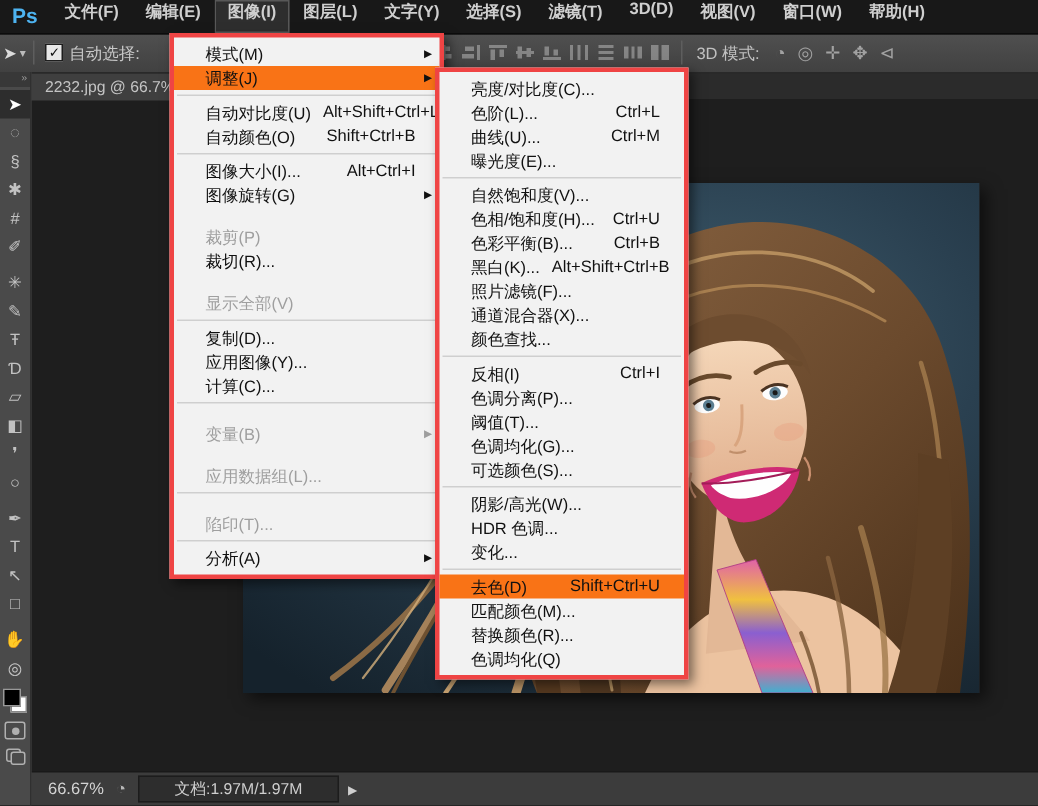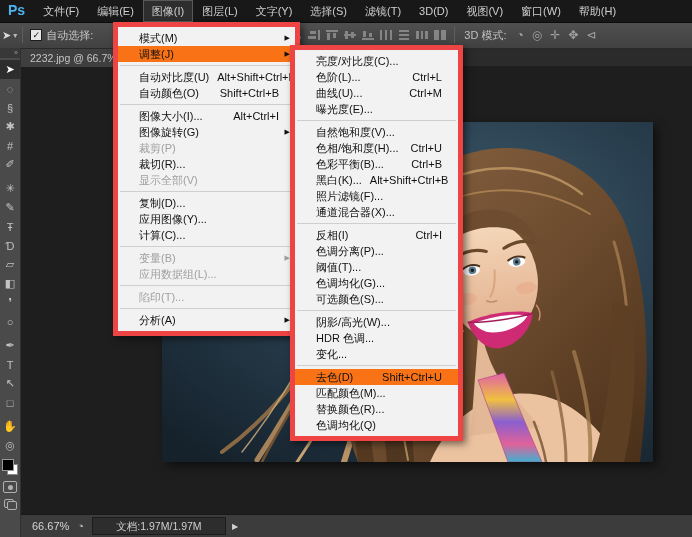--- a/index.html
+++ b/index.html
@@ -6,21 +6,21 @@
   body{
     width:692px;height:537px;position:relative;overflow:hidden;
     background:#1f1f1f;
     font-family:"Liberation Sans","DejaVu Sans",sans-serif;
     -webkit-font-smoothing:antialiased;
   }
   
   .menubar{position:absolute;top:0;left:0;right:0;height:22px;background:#181818;
     display:flex;align-items:stretch;z-index:60;border-bottom:1px solid #0c0c0c;}
   .logo{color:#4db3f0;font-weight:bold;font-size:14px;padding:2px 9px 0 8px;}
-  .mb-item{color:#cfcfcf;font-size:11px;padding:0 9px;display:flex;align-items:center;}
+  .mb-item{color:#cfcfcf;font-size:11px;padding:0 9px;display:flex;align-items:flex-start;font-weight:bold;}
   .mb-item.active{background:#2e2e2e;box-shadow:inset 0 0 0 1px #585858;}
   
   .optionsbar{position:absolute;top:22px;left:0;right:0;height:26px;
     background:linear-gradient(#505050,#414141);border-bottom:1px solid #292929;
     display:flex;align-items:center;color:#c8c8c8;font-size:11px;z-index:10;}
   .ob-sep{width:1px;height:16px;background:#5e5e5e;margin:0 5px;flex:0 0 auto;}
   .ob-glyph{color:#dcdcdc;font-size:11px;padding:0 2px;}
   .caret{font-size:8px;color:#bbb;}
   .checkbox{width:10px;height:10px;background:#e8e8e8;border:1px solid #1e1e1e;
     color:#111;font-size:9px;line-height:10px;text-align:center;margin:0 4px 0 2px;}
@@ -67,30 +67,30 @@
   .photo svg{display:block;width:100%;height:100%;}
   
   .statusbar{position:absolute;left:20px;right:0;bottom:0;height:22px;background:#3c3c3c;
     border-top:1px solid #191919;display:flex;align-items:center;font-size:11px;color:#d4d4d4;z-index:5;}
   .zoom-field{margin-left:12px;white-space:nowrap;}
   .status-ico{margin:0 8px;color:#b8b8b8;font-size:11px;}
   .doc-info{background:#2d2d2d;border:1px solid #1c1c1c;height:16px;line-height:16px;
     width:132px;text-align:center;color:#cfcfcf;font-size:10.5px;white-space:nowrap;overflow:hidden;}
   .expand-btn{margin-left:2px;color:#cfcfcf;font-size:8px;padding:2px 4px;}
   
-  .menu-panel{position:absolute;background:#f2f2f2;border:5px solid #ef4444;
+  .menu-panel{position:absolute;background:#f2f2f2;border:3px solid #ef4444;
     box-shadow:3px 3px 7px rgba(0,0,0,.5);z-index:100;padding:3px 0;font-size:11px;color:#111;text-align:center;}
   #image-menu{left:113px;top:22px;width:177px;}
   #adjust-submenu{left:290px;top:45px;width:163px;}
   .menu-item{height:16px;display:flex;align-items:center;padding:0 16px 0 21px;
     white-space:nowrap;overflow:hidden;position:relative;}
   .menu-item .mi-shortcut{margin-left:auto;padding-left:8px;}
   .menu-item .mi-arrow{position:absolute;right:5px;font-size:7px;top:4px;}
   .menu-item.selected{background:#f97316;}
-  .menu-item.disabled{color:#9f9f9f;}
+  .menu-item.disabled{color:#9f9f9f;margin-top:12px;}
   .menu-panel .separator{height:1px;background:#cfcfcf;margin:3px 2px;padding:0;min-height:0;}
 </style>
 </head>
 <body>
 
 <div class="menubar">
   <span class="logo">Ps</span>
   <div style="display:flex;">
 
       <div class="mb-item">
@@ -578,20 +578,25 @@
       <span class="mi-shortcut"></span>
       <span class="mi-arrow"></span>
     </div>
 
     <div class="menu-item">
       <span class="mi-label">通道混合器(X)...</span>
       <span class="mi-shortcut"></span>
       <span class="mi-arrow"></span>
     </div>
 
+    <div class="menu-item">
+      <span class="mi-label">颜色查找...</span>
+      <span class="mi-shortcut"></span>
+      <span class="mi-arrow"></span>
+    </div>
 
     <div class="menu-item separator">
       
       
       
     </div>
 
     <div class="menu-item">
       <span class="mi-label">反相(I)</span>
       <span class="mi-shortcut">Ctrl+I</span>

